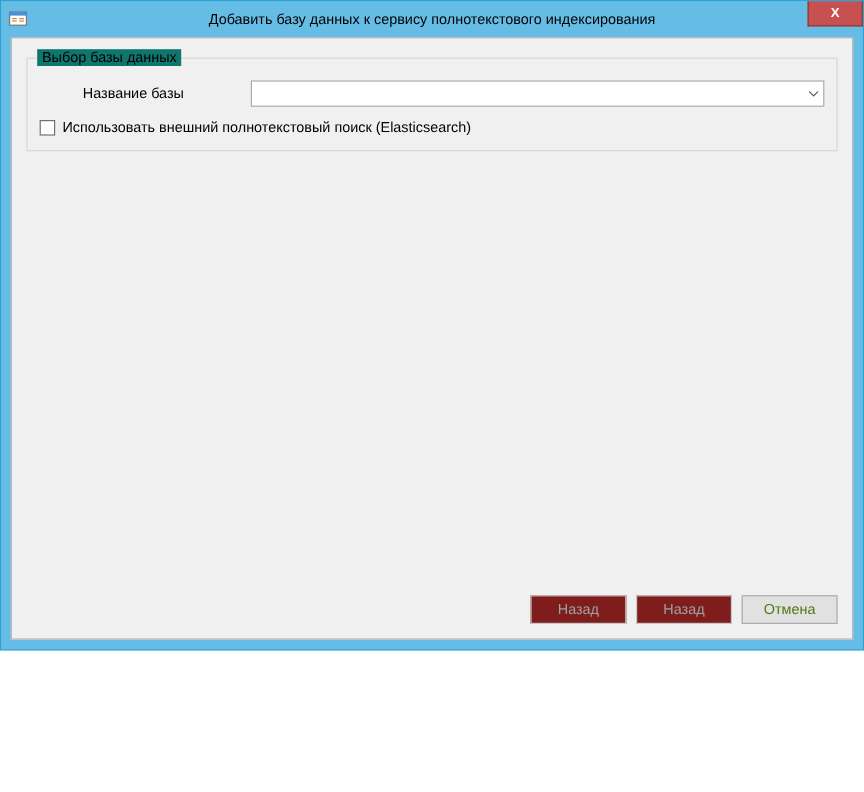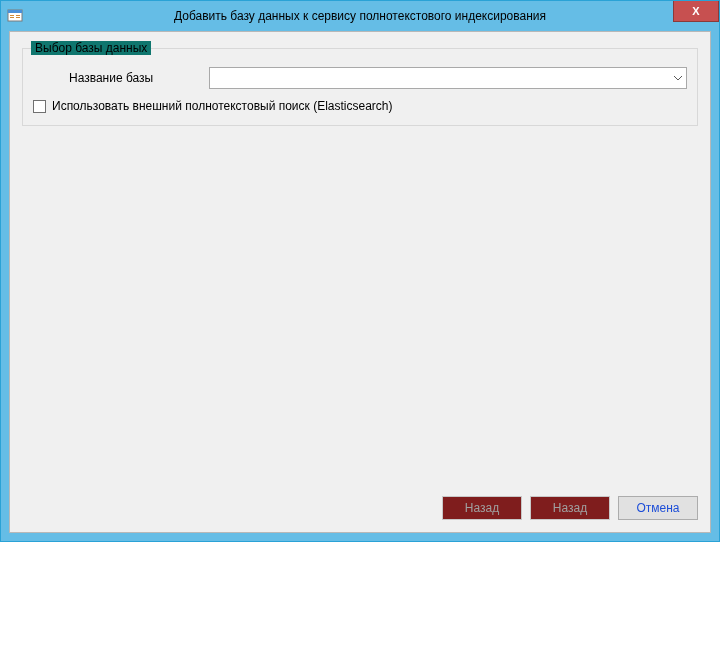--- a/index.html
+++ b/index.html
@@ -152,21 +152,21 @@
       justify-content: flex-end;
       gap: 8px;
       margin-top: 10px;
     }
     .btn {
       width: 80px;
       height: 24px;
       border: 1px solid #acacac;
       background: #e1e1e1;
       font-size: 12px;
-      color: #1d4ed8;
+      color: #4d7c0f;
       display: flex;
       align-items: center;
       justify-content: center;
       font-family: inherit;
     }
     .btn.disabled {
       color: #a0a0a0;
       border-color: #c8c8c8;
       background: #7f1d1d;
     }

